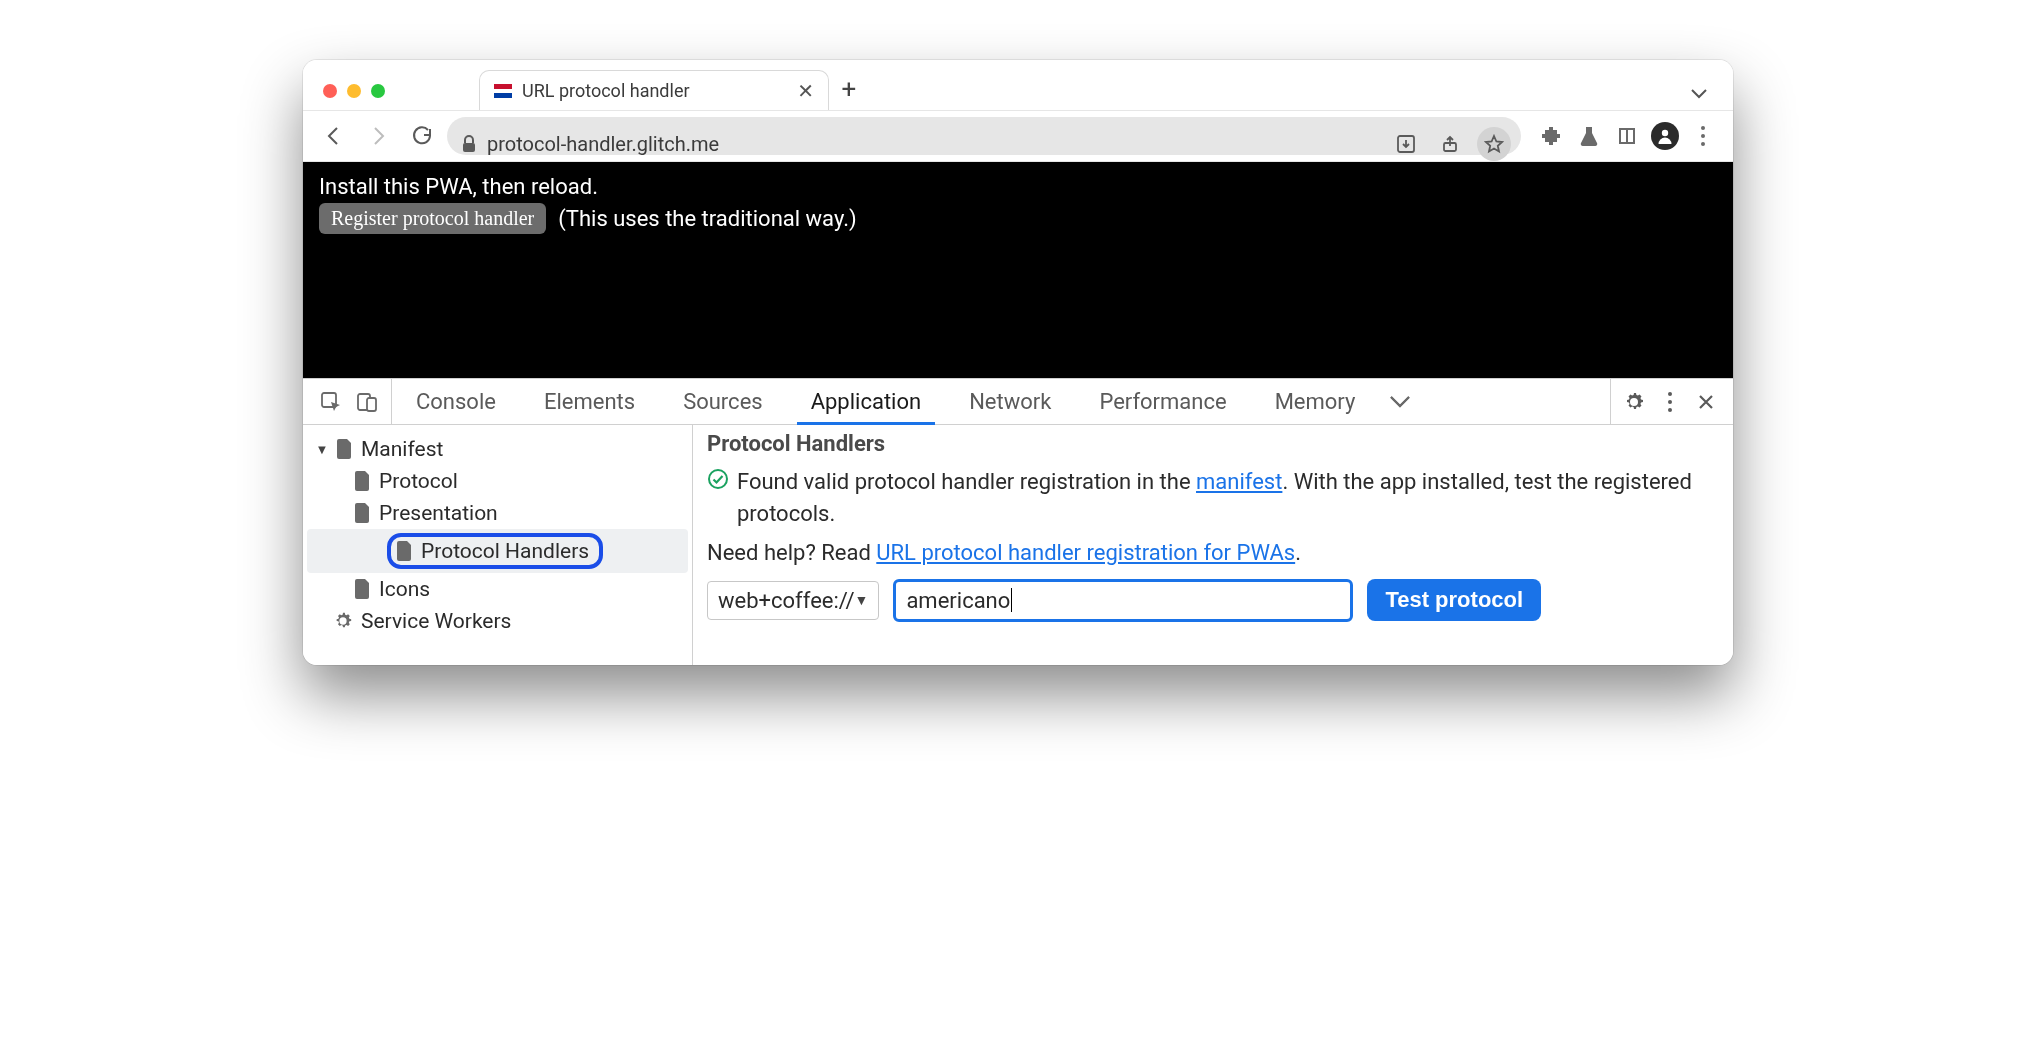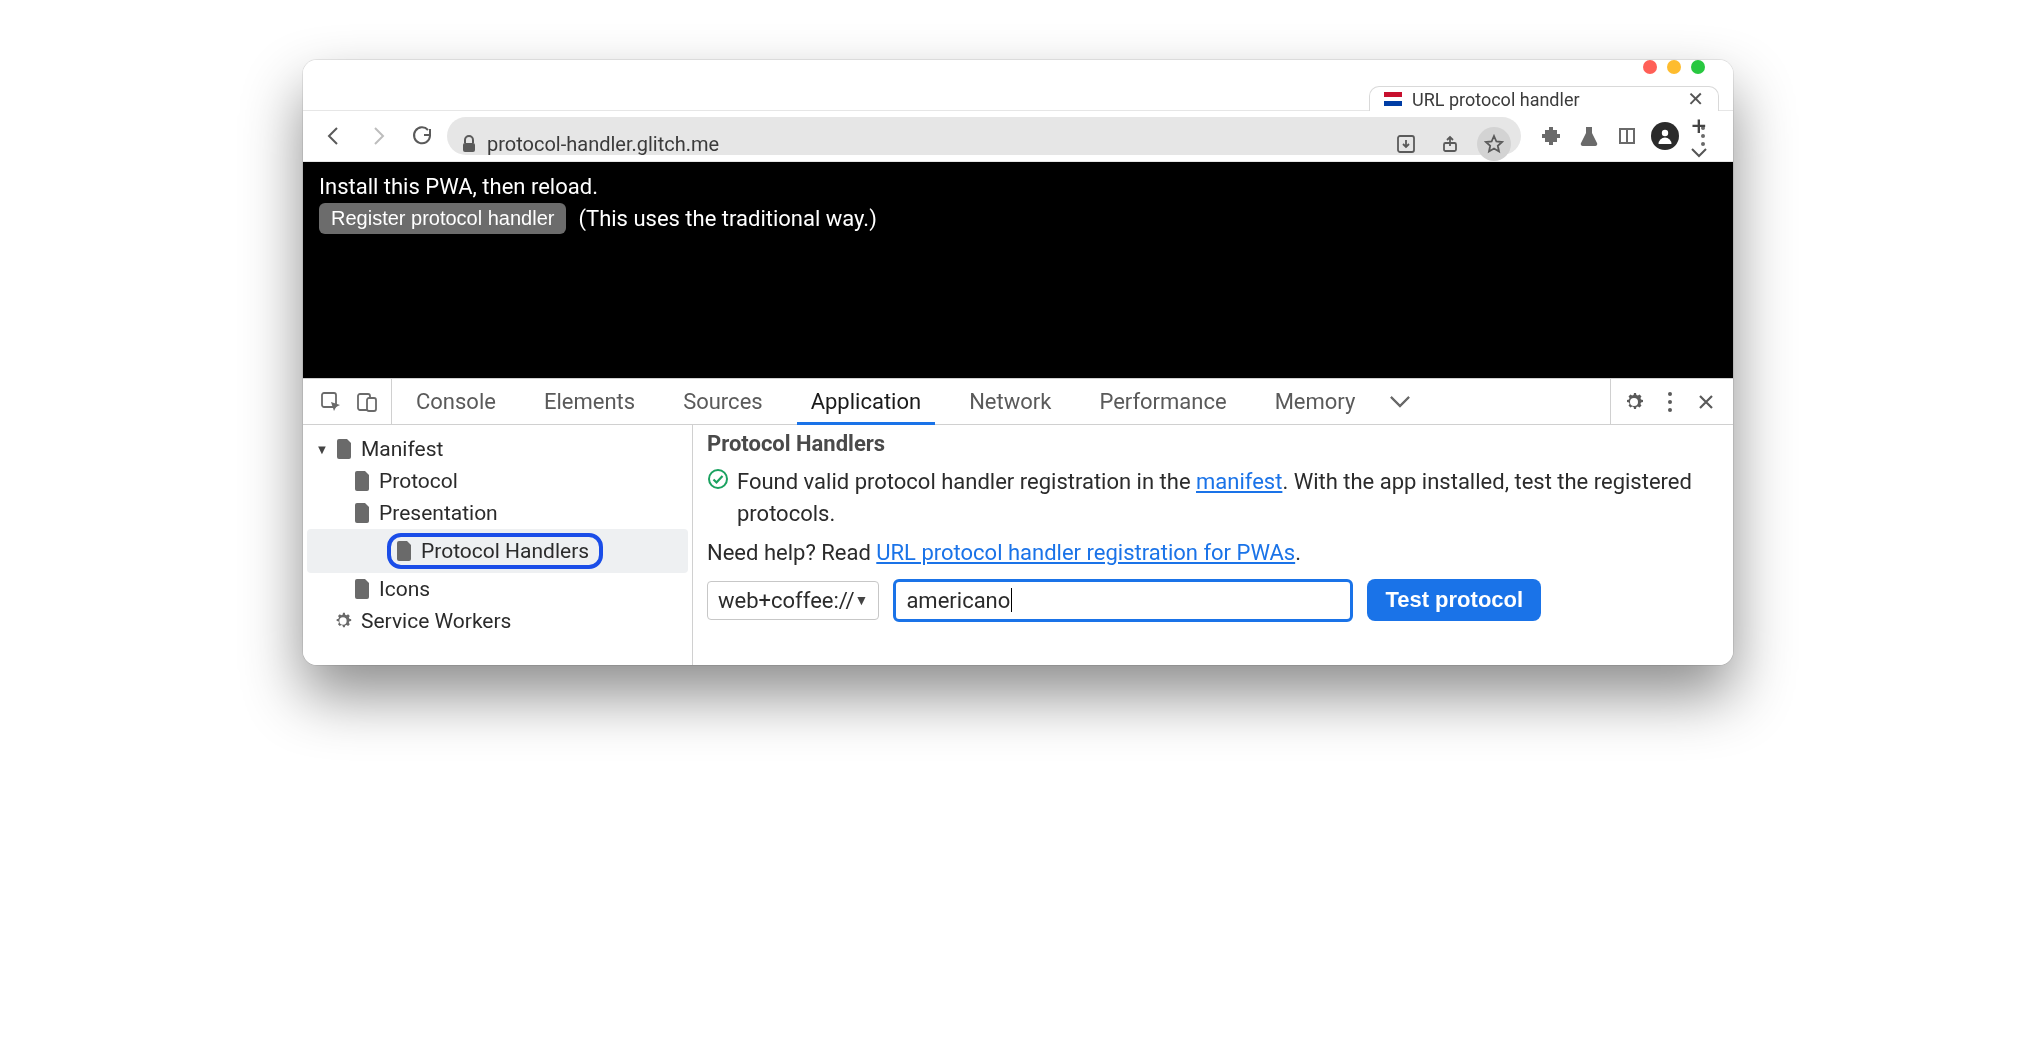--- a/index.html
+++ b/index.html
@@ -18,21 +18,20 @@
     overflow:hidden;
     box-shadow: 0 30px 60px rgba(0,0,0,.45), 0 0 0 1px rgba(0,0,0,.08);
     display:flex; flex-direction:column;
   }
   
   .tabstrip {
     height:50px; background:#fff;
     display:flex; align-items:flex-end;
     padding:0 14px 0 14px;
     position:relative;
-    flex-direction:column;
   }
   .traffic { display:flex; gap:10px; align-items:center; padding:0 14px 12px 6px; }
   .dot { width:14px; height:14px; border-radius:50%; }
   .dot.red{background:#ff5f57}.dot.yellow{background:#febc2e}.dot.green{background:#28c840}
   .tab {
     display:flex; align-items:center; gap:10px;
     height:40px; padding:0 14px; min-width:350px;
     border:1px solid #d9d9d9; border-bottom:none;
     border-top-left-radius:10px; border-top-right-radius:10px;
     background:#fff; font-size:18px; color:#3b3b3b;
@@ -65,21 +64,21 @@
   .avatar { width:28px; height:28px; border-radius:50%; background:#2b2b2b; display:flex; align-items:center; justify-content:center; }
   
   .page {
     background:#000; color:#fff; height:216px;
     padding:12px 16px; font-size:22px;
   }
   .page .row1 { margin-bottom:4px; }
   .page .row2 { display:flex; align-items:center; gap:12px; }
   .page button {
     background:#6c6c6c; color:#fff; border:none; border-radius:6px;
-    font-size:20px; padding:4px 12px; font-family:Liberation Sans, sans-serif;
+    font-size:20px; padding:4px 12px; font-family:Liberation Serif, serif;
   }
   
   .devtools { border-top:1px solid #d0d0d0; background:#fff; display:flex; flex-direction:column; }
   .dt-tabs {
     height:46px; border-bottom:1px solid #d0d0d0;
     display:flex; align-items:stretch; padding:0 4px;
   }
   .dt-left { display:flex; align-items:center; gap:4px; padding:0 8px; border-right:1px solid #d0d0d0; }
   .dt-ic { width:32px; height:32px; display:flex; align-items:center; justify-content:center; }
   .dt-tablist { display:flex; align-items:stretch; }

